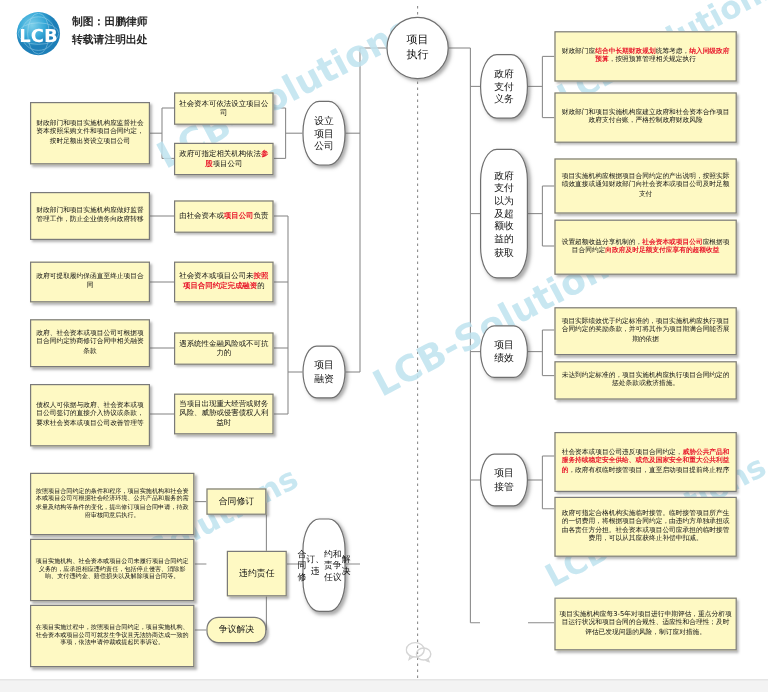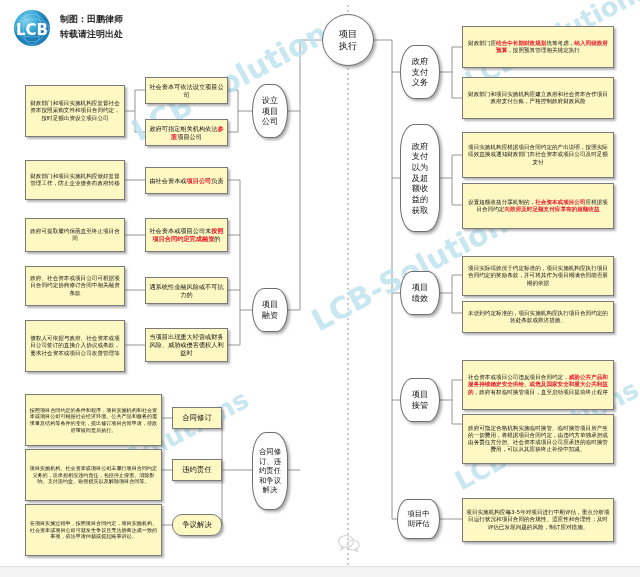--- a/index.html
+++ b/index.html
@@ -195,21 +195,21 @@
     <span>设立</span>
     <span>项目</span>
     <span>公司</span>
   </div>
 
   <div class="hub fs8" style="left:252px;top:288px;width:36px;height:44px;flex-direction:column;">
     <span>项目</span>
     <span>融资</span>
   </div>
 
-  <div class="hub fs7" style="left:252px;top:432px;width:36px;height:78px;flex-direction:column;">
+  <div class="hub fs7" style="left:252px;top:432px;width:36px;height:78px;flex-direction:row;">
     <span>合同修</span>
     <span>订、违</span>
     <span>约责任</span>
     <span>和争议</span>
     <span>解决</span>
   </div>
 
   <div class="box fs6" style="left:145px;top:77px;width:83px;height:27px;">
     <span class="t">社会资本可依法设立项目公司</span>
   </div>
@@ -231,21 +231,21 @@
   </div>
 
   <div class="box fs6" style="left:145px;top:328px;width:83px;height:34px;">
     <span class="t">当项目出现重大经营或财务风险、威胁或侵害债权人利益时</span>
   </div>
 
   <div class="box fs7" style="left:172px;top:407px;width:50px;height:22px;">
     <span class="t">合同修订</span>
   </div>
 
-  <div class="box fs7" style="left:172px;top:459px;width:50px;height:22px;">
+  <div class="box fs7" style="left:189px;top:459px;width:50px;height:38px;">
     <span class="t">违约责任</span>
   </div>
 
   <div class="box fs7" style="left:172px;top:514px;width:50px;height:22px;border-radius:10px;">
     <span class="t">争议解决</span>
   </div>
 
   <div class="box fs55" style="left:25px;top:85px;width:100px;height:52px;">
     <span class="t">财政部门和项目实施机构应监督社会资本按照采购文件和项目合同约定，按时足额出资设立项目公司</span>
   </div>
@@ -297,24 +297,20 @@
   <div class="hub fs8" style="left:400px;top:271px;width:40px;height:44px;flex-direction:column;">
     <span>项目</span>
     <span>绩效</span>
   </div>
 
   <div class="hub fs8" style="left:400px;top:378px;width:40px;height:44px;flex-direction:column;">
     <span>项目</span>
     <span>接管</span>
   </div>
 
-  <div class="hub fs7" style="left:397px;top:499px;width:43px;height:40px;flex-direction:column;">
-    <span>项目中</span>
-    <span>期评估</span>
-  </div>
 
   <div class="box fs55" style="left:462px;top:26px;width:152px;height:42px;">
     <span class="t"><span class="blk">财政部门应</span><span class="red">结合中长期财政规划</span><span class="blk">统筹考虑，</span><span class="red">纳入同级政府预算</span><span class="blk">，按照预算管理相关规定执行</span></span>
   </div>
 
   <div class="box fs55" style="left:462px;top:77px;width:152px;height:42px;">
     <span class="t">财政部门和项目实施机构应建立政府和社会资本合作项目政府支付台账，严格控制政府财政风险</span>
   </div>
 
   <div class="box fs55" style="left:462px;top:132px;width:152px;height:46px;">

